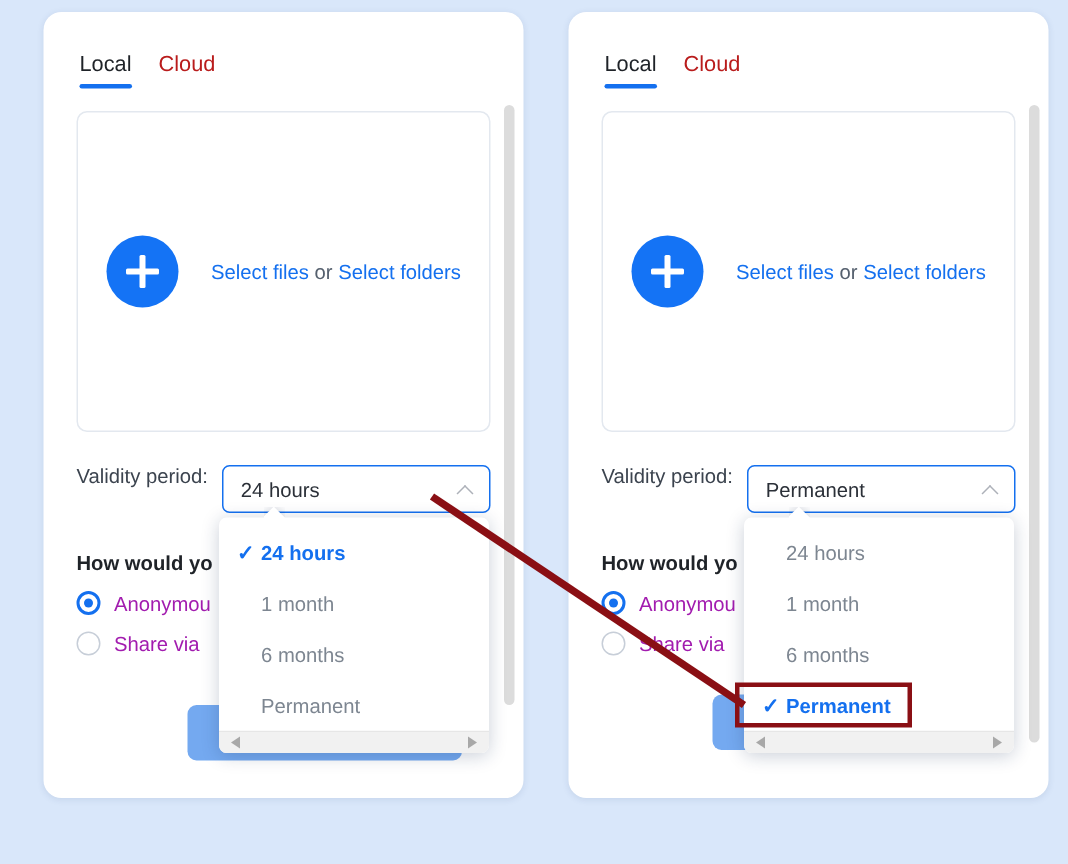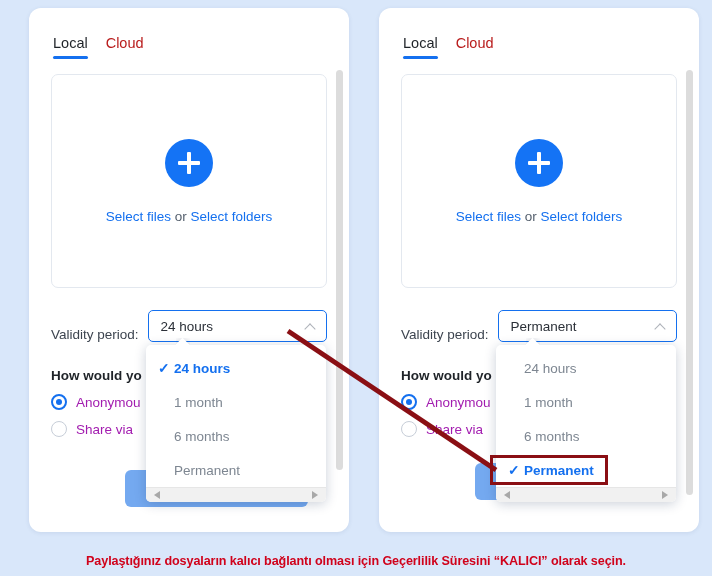--- a/index.html
+++ b/index.html
@@ -74,21 +74,21 @@
     background: #1470ef;
   }
 
   
   .dropzone {
     margin-top: 14px;
     height: 214px;
     border: 1px solid #e3e8ef;
     border-radius: 7px;
     display: flex;
-    flex-direction: column;
+    flex-direction: row;
     align-items: center;
     justify-content: center;
     gap: 22px;
     background: #fff;
   }
   .plus-circle {
     width: 48px; height: 48px;
     border-radius: 50%;
     background: #1473f5;
     position: relative;
@@ -103,21 +103,21 @@
   .plus-circle::before { left: 13px; right: 13px; top: 22px; height: 4px; }
   .plus-circle::after  { top: 13px; bottom: 13px; left: 22px; width: 4px; }
 
   .dz-text { font-size: 13.5px; color: #55606e; }
   .dz-link { color: #1470ef; cursor: pointer; }
 
   
   .validity-row {
     margin-top: 22px;
     display: flex;
-    align-items: flex-end;
+    align-items: flex-start;
     gap: 9px;
   }
   .validity-label { font-size: 13.5px; color: #3c444f; white-space: nowrap; }
 
   .select-box {
     flex: 1;
     height: 32px;
     border: 1.5px solid #1470ef;
     border-radius: 5px;
     background: #fff;
@@ -427,15 +427,14 @@
       <span class="sb-right"></span>
     </div>
   </div>
 
   <div class="hl-box"></div>
 
   <svg class="arrow-svg" viewBox="0 0 712 576" xmlns="http://www.w3.org/2000/svg">
     <line x1="288" y1="331" x2="496" y2="470" stroke="#8a0f14" stroke-width="5" stroke-linecap="butt"></line>
   </svg>
 
-  <div class="caption">Paylaştığınız dosyaların kalıcı bağlantı olması için Geçerlilik Süresini “KALICI” olarak seçin.</div>
 
 </div>
 
 </body></html>

